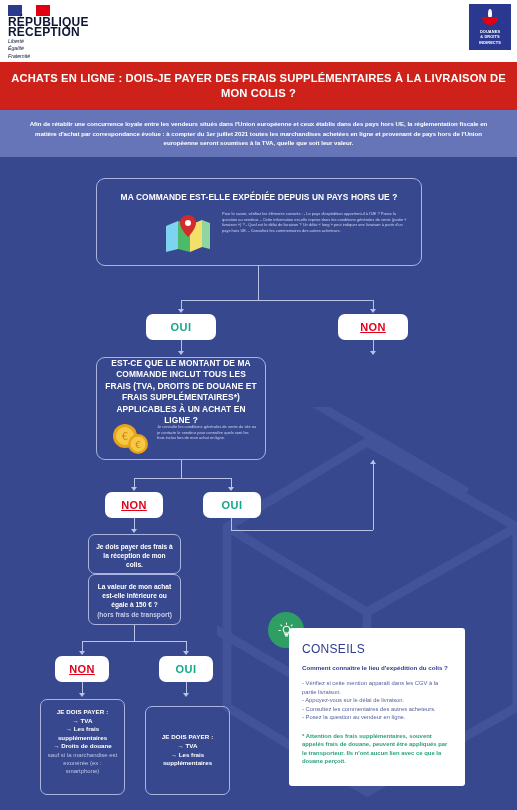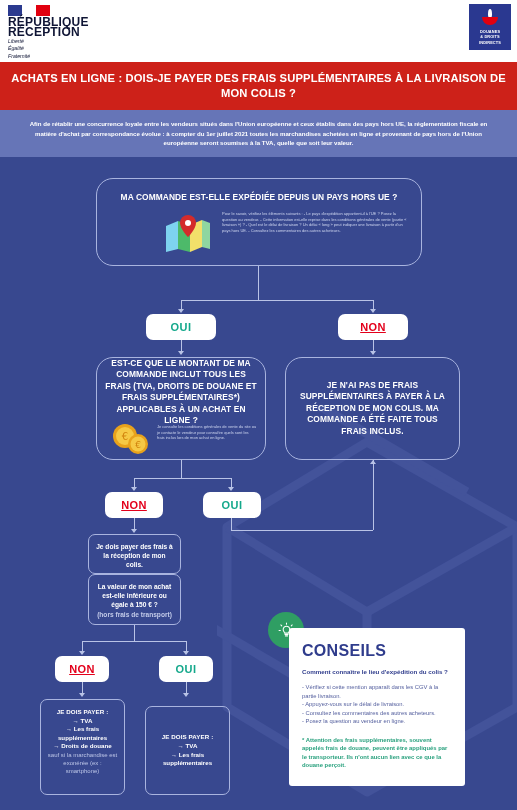--- a/index.html
+++ b/index.html
@@ -55,21 +55,21 @@
   .vline{ width:1px; }
   .hline{ height:1px; }
   .arrow{ position:absolute; width:0; height:0;
           border-left:3px solid transparent; border-right:3px solid transparent;
           border-top:4px solid #b9c3e6; }
   .arrow-up{ position:absolute; width:0; height:0;
           border-left:3px solid transparent; border-right:3px solid transparent;
           border-bottom:4px solid #b9c3e6; }
 
   
-  .qcard{ position:absolute; border:1px solid #a9b4df; border-radius:17px; }
+  .qcard{ position:absolute; border:1px solid #a9b4df; border-radius:9px; }
   .qcard h2{ font-size:8.4px; font-weight:bold; line-height:11.4px; text-align:center;
              letter-spacing:.1px; }
   .qnote{ font-size:4.0px; line-height:5.6px; color:#cdd5ef; }
 
   
   .pill{ position:absolute; background:#fff; border-radius:7px; height:26px;
          display:flex; align-items:center; justify-content:center;
          font-size:11px; font-weight:bold; letter-spacing:.4px; }
   .pill.oui{ color:#14a88b; }
   .pill.non{ color:#e3001b;text-decoration:underline; }
@@ -87,21 +87,21 @@
   .bbox .excp{ font-size:6.0px; line-height:8.2px; color:#bcc5e7; }
 
   
   .mapicon{ position:absolute; width:46px; height:40px; }
   
   .coins{ position:absolute; width:40px; height:34px; }
 
   
   .conseils{ position:absolute; left:289px; top:628px; width:176px; height:158px;
              background:#ffffff; border-radius:3px; padding:14px 13px 10px 13px; }
-  .conseils h3{ color:#2f3c8c; font-size:16px; font-weight:bold; letter-spacing:.3px; }
+  .conseils h3{ color:#2f3c8c; font-size:12px; font-weight:normal; letter-spacing:.3px; }
   .conseils .sub{ color:#2f3c8c; font-size:6.2px; font-weight:bold; line-height:8.4px;
                   margin-top:8px; }
   .conseils ul{ list-style:none; margin-top:7px; }
   .conseils li{ color:#56619f; font-size:5.8px; line-height:8.5px; }
   .conseils .warn{ color:#2aa17e; font-size:5.9px; font-weight:bold; line-height:8.4px;
                    margin-top:10px; }
   .bulb{ position:absolute; left:268px; top:612px; width:36px; height:36px;
          border-radius:50%; background:#2f9e63; display:flex; align-items:center;
          justify-content:center; }
 </style>
@@ -187,23 +187,20 @@
       <circle cx="14" cy="14" r="12" fill="#e8a21c"></circle>
         <circle cx="14" cy="14" r="9" fill="#f6c945"></circle>
       <text x="14" y="18" font-size="10" text-anchor="middle" fill="#d0820c" font-family="DejaVu Sans">€</text>
       <circle cx="27" cy="22" r="10" fill="#e8a21c"></circle>
         <circle cx="27" cy="22" r="7.5" fill="#f6c945"></circle>
       <text x="27" y="26" font-size="9" text-anchor="middle" fill="#d0820c" font-family="DejaVu Sans">€</text>
     </svg>
     <div class="qnote" style="position:absolute; left:60px; top:66px; width:100px;">Je consulte les conditions générales de vente du site ou je contacte le vendeur pour connaître quels sont les frais inclus lors de mon achat en ligne.</div>
   </div>
 
-  <div class="qcard" style="left:285px; top:200px; width:175px; height:103px; display:flex; align-items:center; justify-content:center;">
-    <h2 style="padding:0 8px;">JE N'AI PAS DE FRAIS SUPPLÉMENTAIRES À PAYER À LA RÉCEPTION DE MON COLIS. MA COMMANDE A ÉTÉ FAITE TOUS FRAIS INCLUS.</h2>
-  </div>
 
   <div class="line vline" style="left:373px; top:303px; height:10px;"></div>
   <div class="arrow-up" style="left:370px; top:303px;"></div>
 
   <div class="line vline" style="left:181px; top:303px; height:18px;"></div>
   <div class="line hline" style="left:134px; top:321px; width:97px;"></div>
   <div class="line vline" style="left:134px; top:321px; height:10px;"></div>
   <div class="line vline" style="left:231px; top:321px; height:10px;"></div>
   <div class="arrow" style="left:131px; top:330px;"></div>
   <div class="arrow" style="left:228px; top:330px;"></div>

